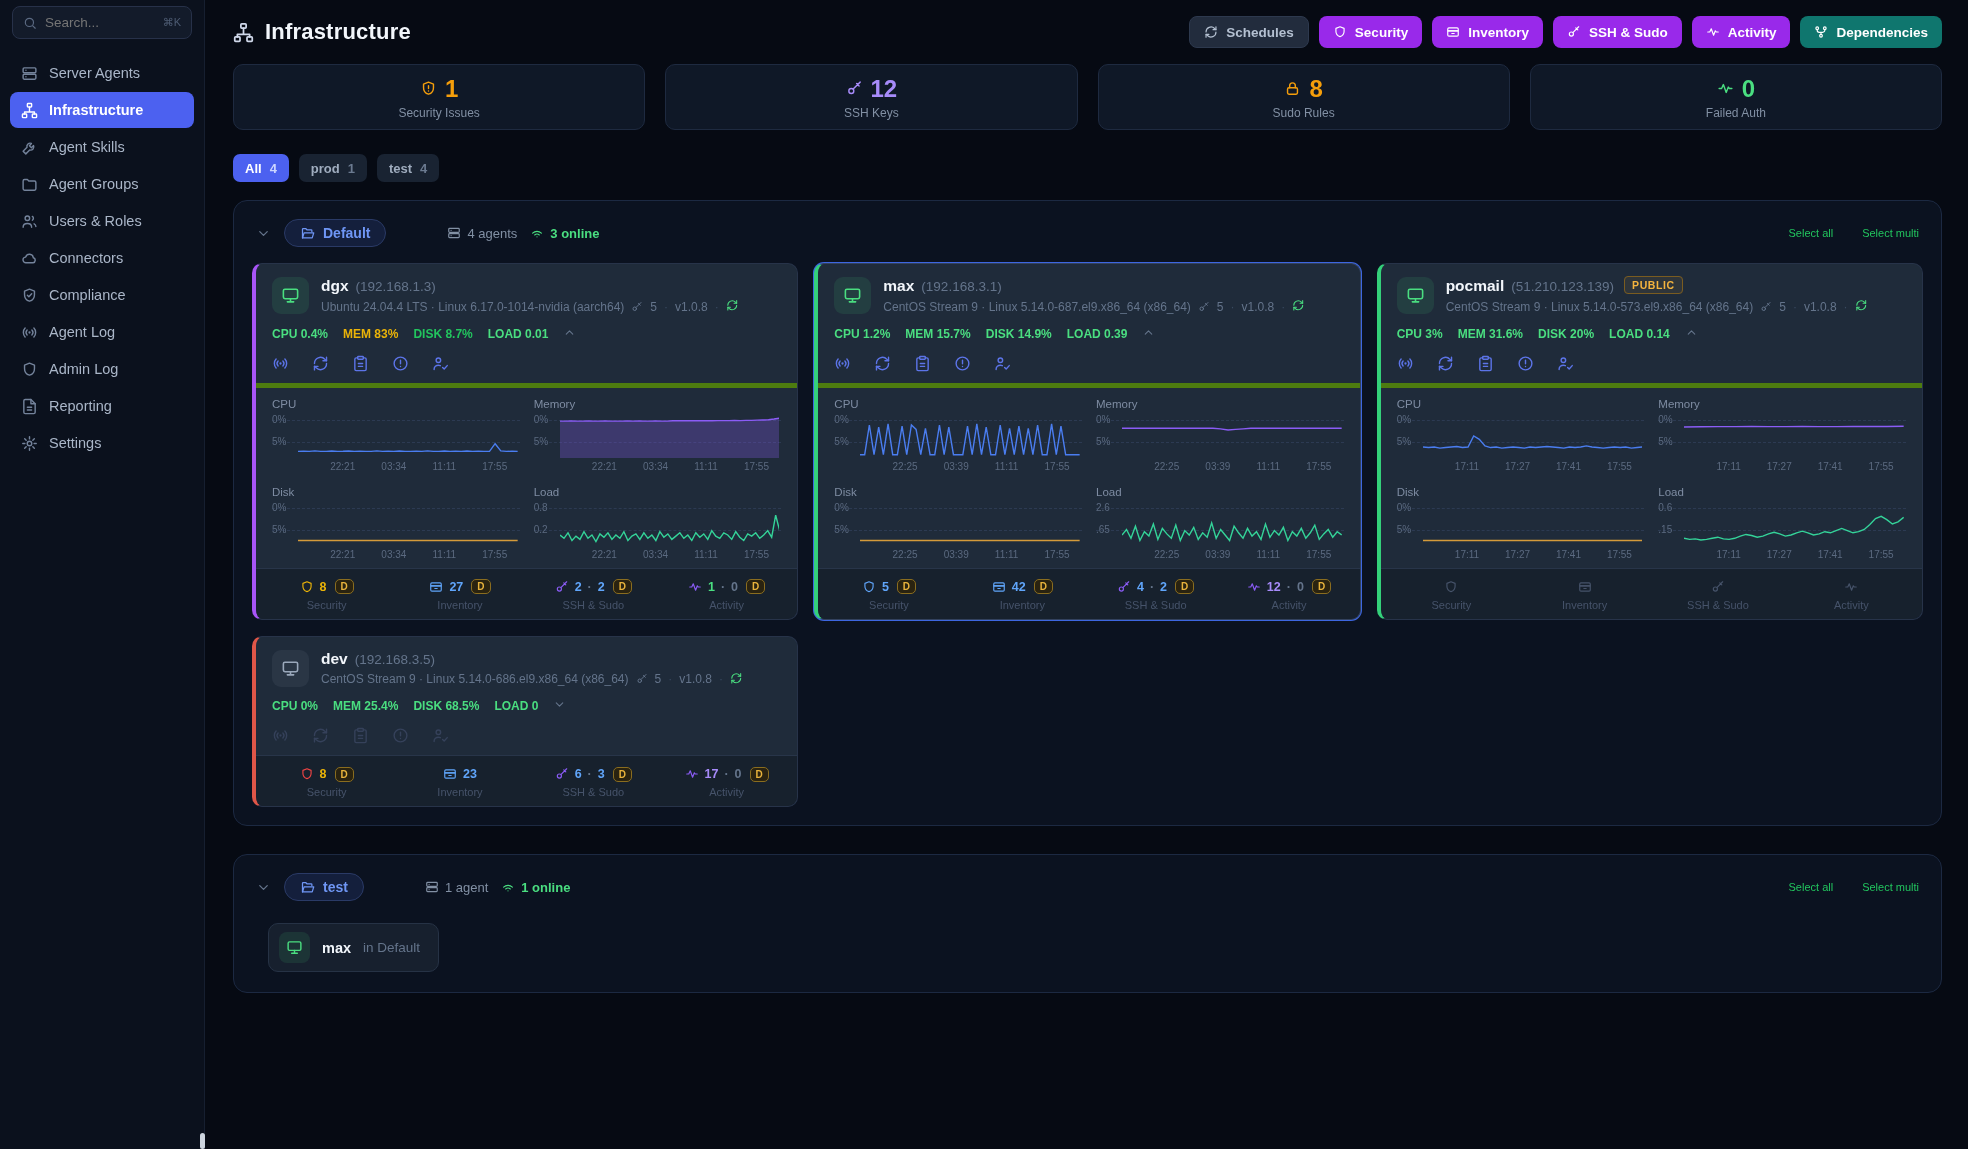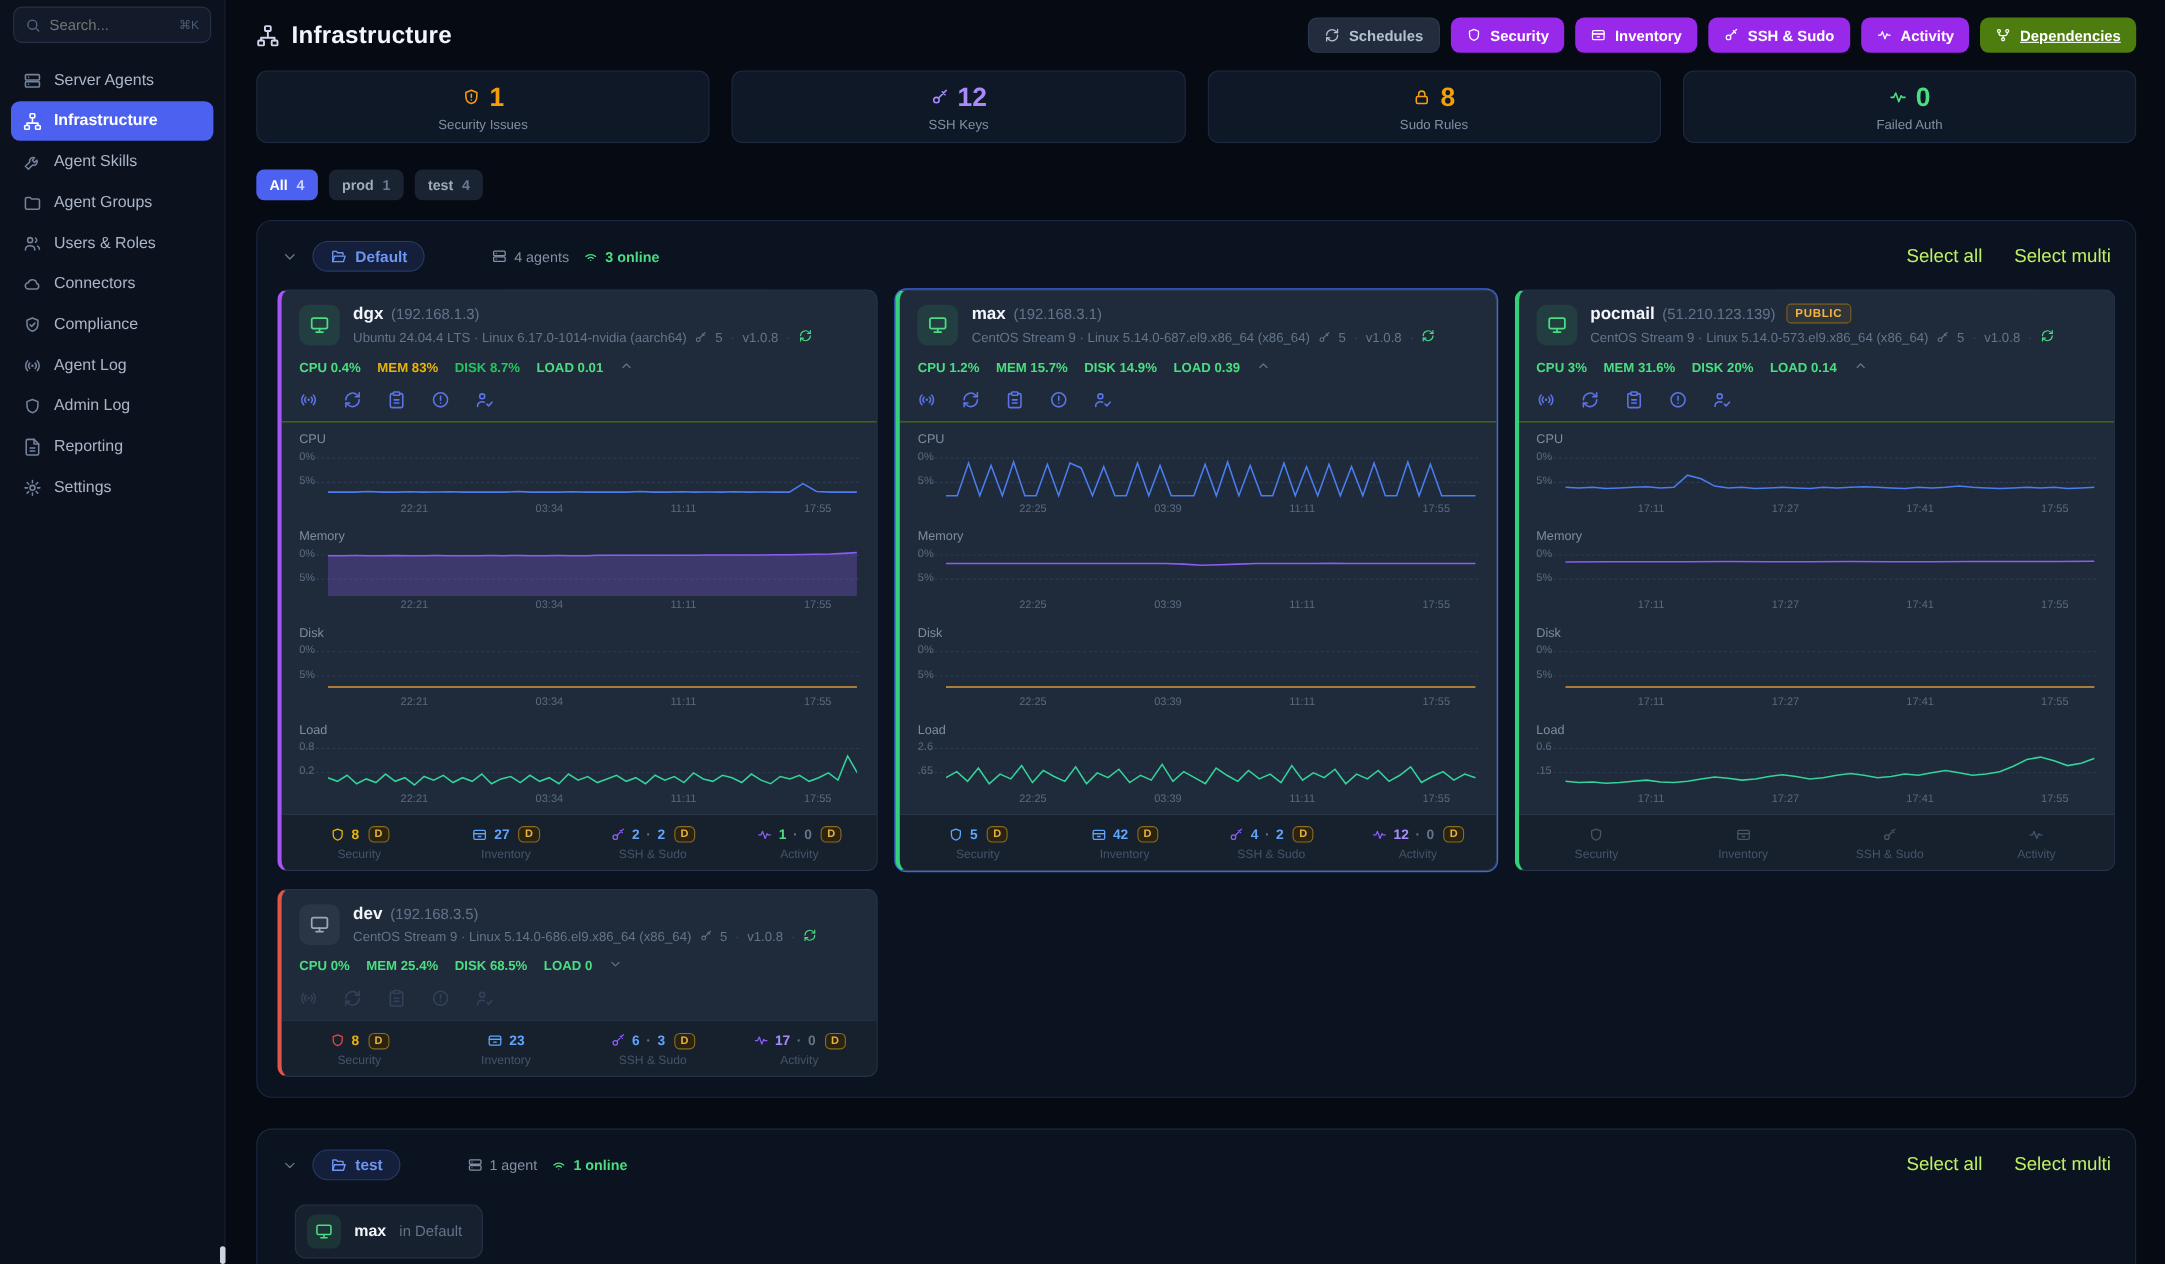--- a/index.html
+++ b/index.html
@@ -27,61 +27,61 @@
   
   main { flex:1; padding:16px 26px 0 28px; min-width:0; }
   .mhead { display:flex; align-items:center; justify-content:space-between; margin-bottom:16px; }
   .title { display:flex; align-items:center; gap:11px; color:#dfe7f3; }
   .title .ic { color:#cfd8ea; }
   .title h1 { font-size:22px; font-weight:700; color:#f2f6fb; letter-spacing:.2px; }
   .hbtns { display:flex; gap:10px; }
   .btn { height:32px; padding:0 14px; border-radius:8px; font-size:13.5px; font-weight:600; display:inline-flex; align-items:center; gap:8px; cursor:pointer; white-space:nowrap; }
   .btn.dark { background:#222c3d; color:#b4c0d1; border:1px solid #2d394e; }
   .btn.purple { background:#9929ea; color:#fff; }
-  .btn.blue { background:#4d7c0f; color:#fff;text-decoration:underline; }
+  .btn.blue { background:#0f766e; color:#fff; }
 
   .stats { display:flex; gap:20px; margin-bottom:24px; }
   .stat-card { flex:1; background:#0f1827; border:1px solid #1e2a40; border-radius:10px; height:66px; display:flex; flex-direction:column; align-items:center; justify-content:center; gap:3px; }
   .stat-top { display:flex; align-items:center; gap:8px; }
   .stat-top .val { font-size:24px; font-weight:800; }
   .stat-label { font-size:12px; color:#8290a4; }
 
   .filters { display:flex; gap:10px; margin-bottom:18px; }
   .pill { height:28px; padding:0 12px; border-radius:7px; background:#192332; color:#9facbe; font-size:13px; font-weight:700; display:inline-flex; align-items:center; gap:8px; cursor:pointer; }
   .pill .cnt { color:#6b7a90; font-weight:600; }
   .pill.active { background:#4c61f0; color:#fff; }
   .pill.active .cnt { color:#ccd5ff; }
 
   .group { background:#0b1220; border:1px solid #1c2942; border-radius:14px; padding:16px 18px 18px; margin-bottom:28px; }
   .g-head { display:flex; align-items:center; gap:13px; margin:2px 4px 16px; }
   .g-head .chev { color:#64748b; }
   .g-badge { display:inline-flex; align-items:center; gap:8px; background:#141f3c; border:1px solid #2a3a66; color:#6f96f5; border-radius:16px; padding:5px 15px; font-size:14px; font-weight:700; cursor:pointer; }
   .g-meta { display:inline-flex; align-items:center; gap:6px; color:#8290a4; font-size:13px;padding-left:48px; }
   .g-online { display:inline-flex; align-items:center; gap:6px; color:#4ade80; font-size:13px; font-weight:700; }
   .sp { flex:1; }
-  .g-link { color:#bef264; font-size:17px; cursor:pointer; margin-left:16px; }
+  .g-link { color:#22c55e; font-size:11px; cursor:pointer; margin-left:16px; }
 
   .cards { display:grid; grid-template-columns:repeat(3,1fr); gap:16px; }
   .card { position:relative; background:#1f2b3a; border:1px solid #273349; border-left:4px solid #a855f7; border-radius:10px; overflow:hidden; }
   .card.selected { box-shadow:0 0 0 1px #3d66e0; border-color:#33425e; }
   .card-top { padding:13px 16px 0; }
   .a-head { display:flex; gap:12px; }
   .mon { width:37px; height:37px; border-radius:9px; background:rgba(74,222,128,.11); color:#4ade80; display:flex; align-items:center; justify-content:center; }
   .mon.offline { background:rgba(154,168,187,.09); color:#9aa8bb; }
   .a-name { font-size:15.5px; font-weight:700; color:#f2f6fb; }
   .a-ip { font-size:13.5px; color:#64748b; margin-left:7px; }
   .pub { margin-left:10px; font-size:10.5px; font-weight:800; letter-spacing:.6px; color:#f5b43e; background:rgba(245,180,62,.08); border:1px solid #7a5c20; border-radius:4px; padding:2px 7px; vertical-align:2px; }
   .a-os { margin-top:4px; color:#64748b; font-size:12px; display:flex; align-items:center; gap:7px; white-space:nowrap; }
   .a-os .sep { color:#394a60; }
   .a-os .gr { color:#4ade80; }
   .a-stats { margin-top:11px; display:flex; align-items:center; gap:15px; font-size:12px; font-weight:700; }
   .a-stats .chev { color:#64748b; }
   .acts { margin:13px 0 11px; display:flex; gap:23px; color:#5c74e8; }
   .acts.off { color:#35415a; }
-  .charts { border-top:1px solid #4d7c0f; padding:10px 16px 8px; display:grid; grid-template-columns:1fr; column-gap:28px; row-gap:10px;gap:14px; }
+  .charts { border-top:5px solid #4d7c0f; padding:10px 16px 8px; display:grid; grid-template-columns:1fr 1fr; column-gap:28px; row-gap:10px;gap:14px; }
   .c-title { font-size:11.5px; color:#7e8ca2; margin-bottom:2px; }
   .c-plot { position:relative; height:48px; }
   .grid { position:absolute; left:0; right:0; border-top:1px dashed #2c3a52; }
   .g1 { top:8px; } .g2 { top:30px; }
   .ytick { position:absolute; left:0; font-size:10px; color:#5b6a80; }
   .t1 { top:2px; } .t2 { top:24px; }
   .c-svg { position:absolute; left:26px; right:2px; top:2px; height:44px; }
   .c-svg svg { width:100%; height:100%; display:block; }
   .c-x { display:flex; justify-content:space-between; margin-left:26px; padding:1px 5% 0 13%; font-size:10px; color:#5b6a80; }
   .footer { border-top:1px solid #283549; background:rgba(8,13,22,.35); display:flex; padding:9px 4px 8px; }

